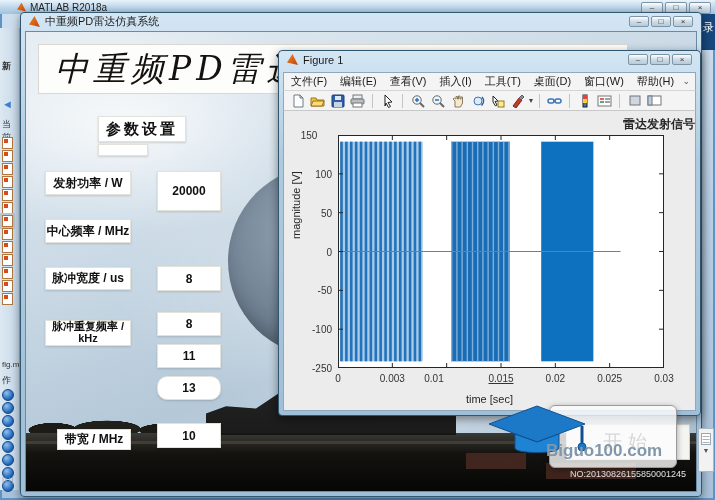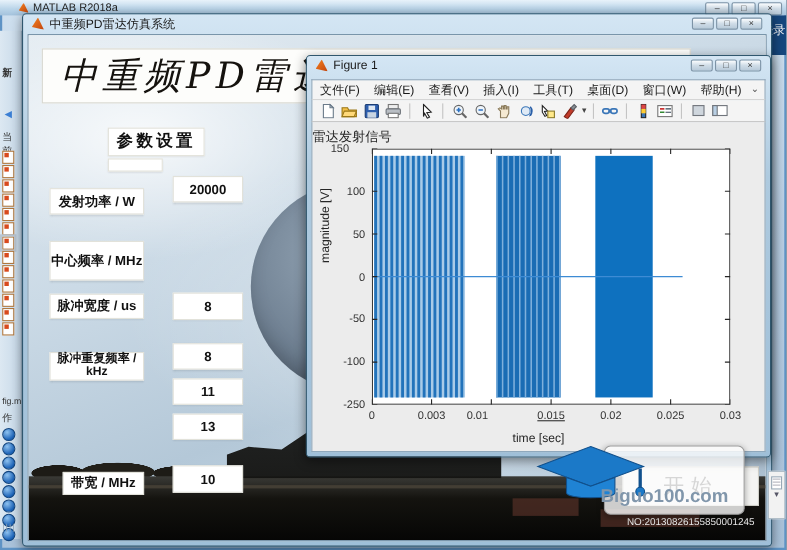--- a/index.html
+++ b/index.html
@@ -77,21 +77,21 @@
     border:1px solid #8fa8bc;border-bottom:1px solid #d5d5d5;display:flex;align-items:center;
     padding-left:7px;gap:13px;font-size:11px;color:#1a1a1a;}
   .menu-chevron{position:absolute;right:5px;top:3px;font-size:9px;color:#555;}
   .fig-toolbar{position:absolute;left:4px;right:4px;top:40px;height:20px;background:#f4f4f4;
     border-left:1px solid #8fa8bc;border-right:1px solid #8fa8bc;border-bottom:1px solid #c8c8c8;
     display:flex;align-items:center;padding-left:5px;gap:3px;}
   .tbi{width:17px;height:16px;display:flex;align-items:center;justify-content:center;border-radius:2px;}
   .tbsep{width:1px;height:14px;background:#c4c4c4;margin:0 3px;}
   .fig-canvas{position:absolute;left:4px;right:4px;top:60px;bottom:4px;background:#ececec;
     border:1px solid #8fa8bc;border-top:none;}
-  .plot-title{position:absolute;top:5px;width:100%;text-align:left;font-size:12px;color:#262626;font-weight:400;}
+  .plot-title{position:absolute;top:5px;width:100%;text-align:right;font-size:12px;color:#262626;font-weight:700;}
   .axes{position:absolute;left:54px;top:24px;width:326px;height:233px;background:#fff;}
   .ylab{position:absolute;left:6px;top:128px;transform:rotate(-90deg);transform-origin:left top;
     font-size:11px;color:#262626;white-space:nowrap;}
   .xlab{position:absolute;top:282px;width:100%;text-align:center;font-size:11px;color:#262626;}
   .xticks span{position:absolute;top:262px;transform:translateX(-50%);font-size:10px;color:#333;}
   .yticks span{position:absolute;width:46px;text-align:right;font-size:10px;color:#333;}
   
   .wm-box{position:absolute;left:549px;top:405px;width:128px;height:63px;border-radius:6px;
     background:rgba(252,252,252,.8);border:1px solid #9a9a9a;box-shadow:0 2px 6px rgba(0,0,0,.35);}
   .wm-t1{position:absolute;left:563px;top:408px;font-size:25px;font-weight:bold;color:#1e73c8;
@@ -178,31 +178,31 @@
       </div>
 
       <div class="banner" style="left:12px;top:12px;width:590px;height:50px;">
         <span>中重频PD雷达仿真系统</span>
       </div>
 
       <div class="whitebox section-hd plabel" style="left:72px;top:84px;width:88px;height:26px;">参数设置</div>
       <div class="whitebox" style="left:72px;top:112px;width:50px;height:12px;"></div>
 
       <div class="whitebox plabel" style="left:19px;top:139px;width:86px;height:24px;">发射功率 / W</div>
-      <div class="whitebox pvalue" style="left:131px;top:128px;width:64px;height:24px;">20000</div>
-
-      <div class="whitebox plabel" style="left:19px;top:187px;width:86px;height:36px;">中心频率 / MHz</div>
+      <div class="whitebox pvalue" style="left:131px;top:139px;width:64px;height:40px;">20000</div>
+
+      <div class="whitebox plabel" style="left:19px;top:187px;width:86px;height:24px;">中心频率 / MHz</div>
 
       <div class="whitebox plabel" style="left:19px;top:235px;width:86px;height:23px;">脉冲宽度 / us</div>
       <div class="whitebox pvalue" style="left:131px;top:234px;width:64px;height:25px;">8</div>
 
       <div class="whitebox plabel" style="left:19px;top:288px;width:86px;height:26px;font-size:11px;">脉冲重复频率 / kHz</div>
       <div class="whitebox pvalue" style="left:131px;top:280px;width:64px;height:24px;">8</div>
       <div class="whitebox pvalue" style="left:131px;top:312px;width:64px;height:24px;">11</div>
-      <div class="whitebox pvalue" style="left:131px;top:344px;width:64px;height:24px;">13</div>
+      <div class="whitebox pvalue" style="left:131px;top:344px;width:64px;height:24px;border-radius:10px;">13</div>
 
       <div class="whitebox plabel" style="left:31px;top:397px;width:74px;height:21px;">带宽 / MHz</div>
       <div class="whitebox pvalue" style="left:131px;top:391px;width:64px;height:25px;">10</div>
 
       <div class="start-btn" style="left:540px;top:392px;width:124px;height:36px;">开始</div>
       <div class="serial" style="right:10px;bottom:12px;">NO:20130826155850001245</div>
       <div class="u1" style="right:10px;top:365px;">u1</div>
     </div>
   </div>
 

